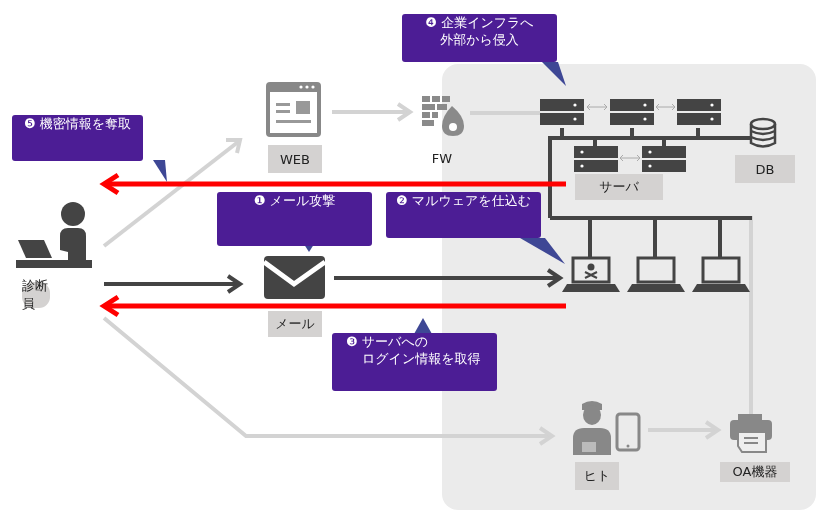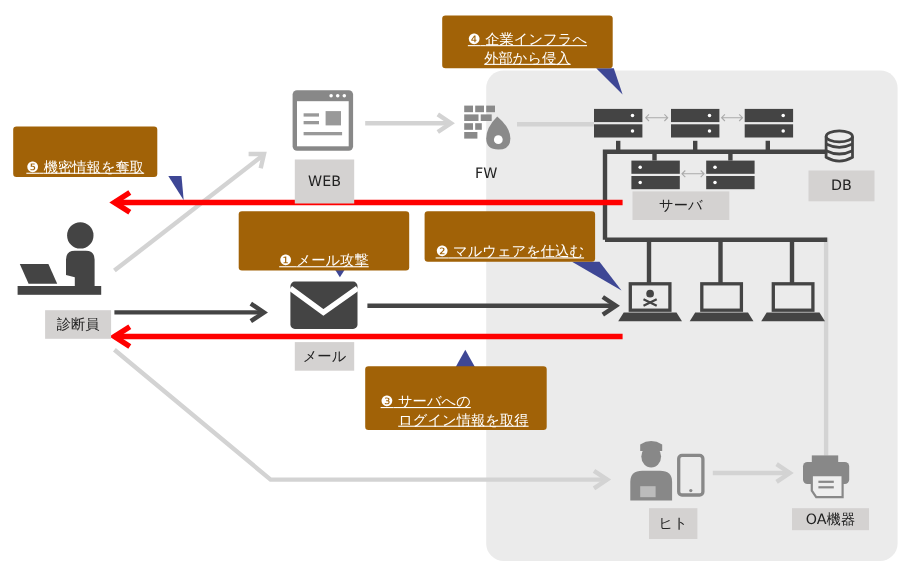--- a/index.html
+++ b/index.html
@@ -4,23 +4,23 @@
 <style>
   html, body { margin:0; padding:0; background:#ffffff; }
   body { width:836px; height:520px; position:relative; overflow:hidden;
          font-family:"DejaVu Sans", "Liberation Sans", sans-serif; }
   .stage { position:absolute; left:0; top:0; width:836px; height:520px; }
   .infra-bg { position:absolute; left:442px; top:64px; width:374px; height:446px;
               background:#ebebeb; border-radius:16px; }
   .label { position:absolute; background:#d4d2d1; color:#222; font-size:13px;
            display:flex; align-items:center; justify-content:center; }
   .label.plain { background:transparent; }
-  .callout { position:absolute; background:#a16207; color:#fff; font-size:13px;
-             border-radius:3px; display:flex; align-items:flex-end; justify-content:center;
-             text-align:center; line-height:17px;text-decoration:underline; }
+  .callout { position:absolute; background:#4c1d95; color:#fff; font-size:13px;
+             border-radius:3px; display:flex; align-items:flex-start; justify-content:center;
+             text-align:center; line-height:17px; }
   .callout .txt { white-space:pre; }
   .infra-title { position:absolute; left:578px; top:68px; font-size:13px; color:#111; }
   svg.layer { position:absolute; left:0; top:0; }
 </style>
 </head>
 <body>
 
 <div class="stage">
   <div class="infra-bg"></div>
 
@@ -185,27 +185,27 @@
 
     <g fill="#3e4795">
       <path d="M300,238 L318,238 L309,252 Z"></path>
       <path d="M520,238 L545,238 L565,264 Z"></path>
       <path d="M414,334 L432,334 L423,318 Z"></path>
       <path d="M542,62 L558,62 L566,86 Z"></path>
       <path d="M153,160 L165,160 L167,182 Z"></path>
     </g>
   </svg>
 
-  <div class="label" style="left:41px;top:282px;width:60px;height:26px;">診断員</div>
-  <div class="label" style="left:268px;top:145px;width:54px;height:40px;">WEB</div>
+  <div class="label" style="left:22px;top:282px;width:28px;height:26px;border-radius:11px;">診断員</div>
+  <div class="label" style="left:268px;top:145px;width:54px;height:28px;">WEB</div>
   <div class="label plain" style="left:422px;top:145px;width:40px;height:26px;">FW</div>
   <div class="label" style="left:268px;top:311px;width:54px;height:26px;">メール</div>
   <div class="label" style="left:575px;top:174px;width:88px;height:26px;">サーバ</div>
   <div class="label" style="left:735px;top:155px;width:60px;height:28px;">DB</div>
-  <div class="label" style="left:590px;top:462px;width:44px;height:28px;text-align:center;">ヒト</div>
+  <div class="label" style="left:575px;top:462px;width:44px;height:28px;text-align:center;">ヒト</div>
   <div class="label" style="left:720px;top:462px;width:70px;height:20px;">OA機器</div>
 
   <div class="callout" style="left:217px;top:192px;width:155px;height:54px;">
     <span class="txt"><span>❶</span> <span>メール攻撃</span></span>
   </div>
   <div class="callout" style="left:386px;top:192px;width:155px;height:46px;">
     <span class="txt"><span>❷</span> <span>マルウェアを仕込む</span></span>
   </div>
   <div class="callout" style="left:332px;top:333px;width:165px;height:58px;justify-content:flex-start;padding-left:14px;box-sizing:border-box;text-align:left;">
     <div>

